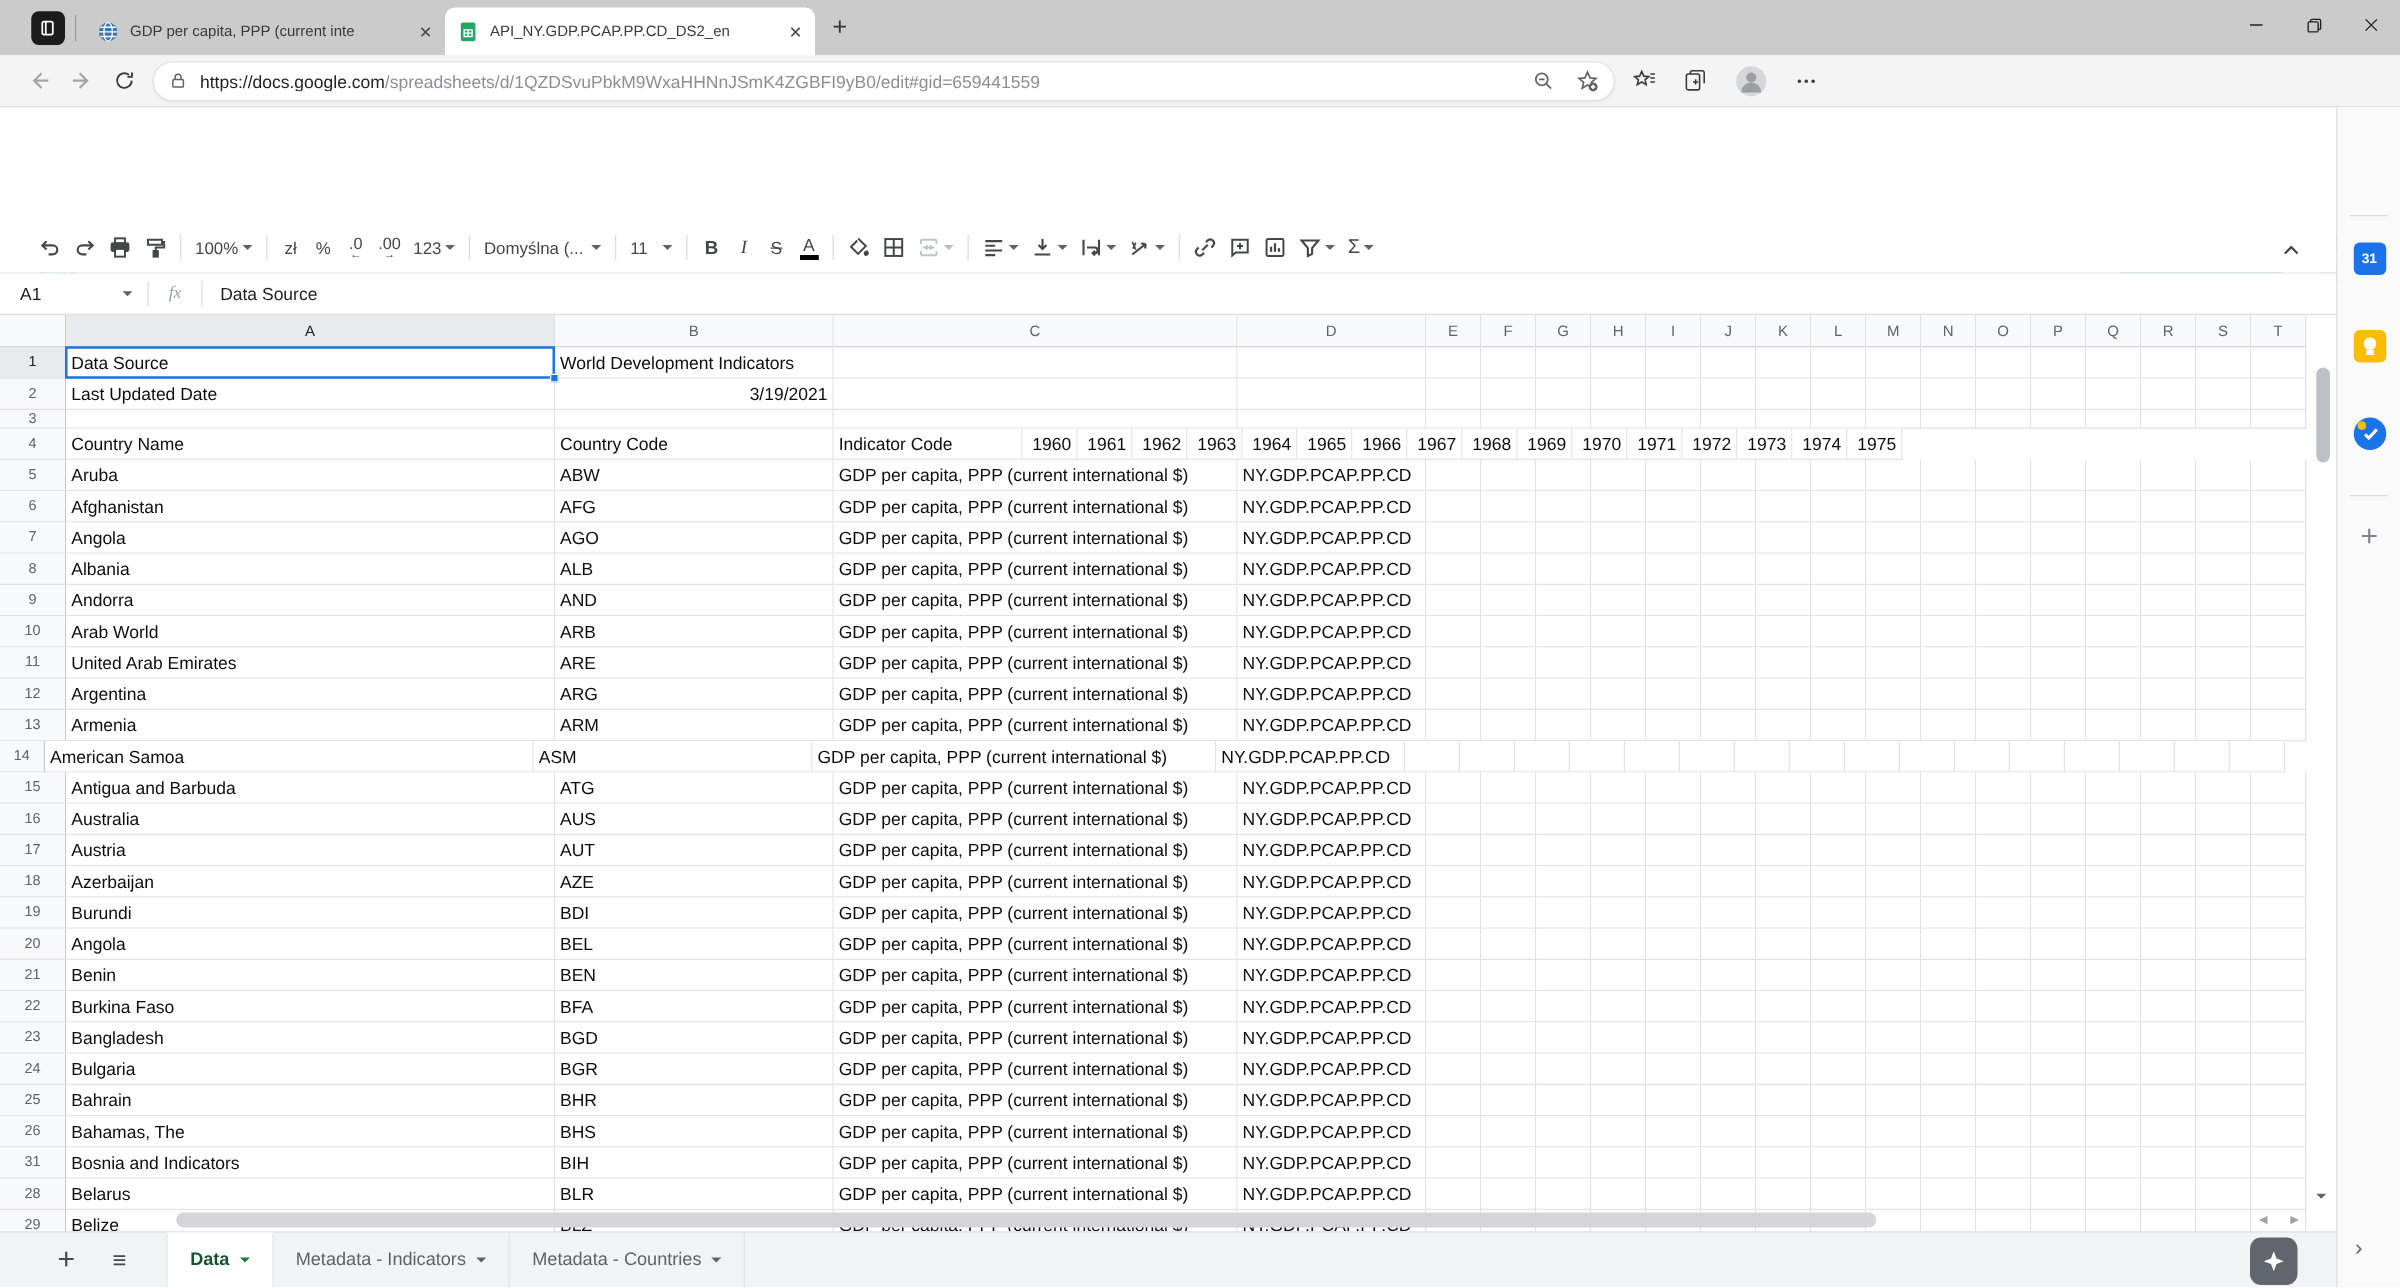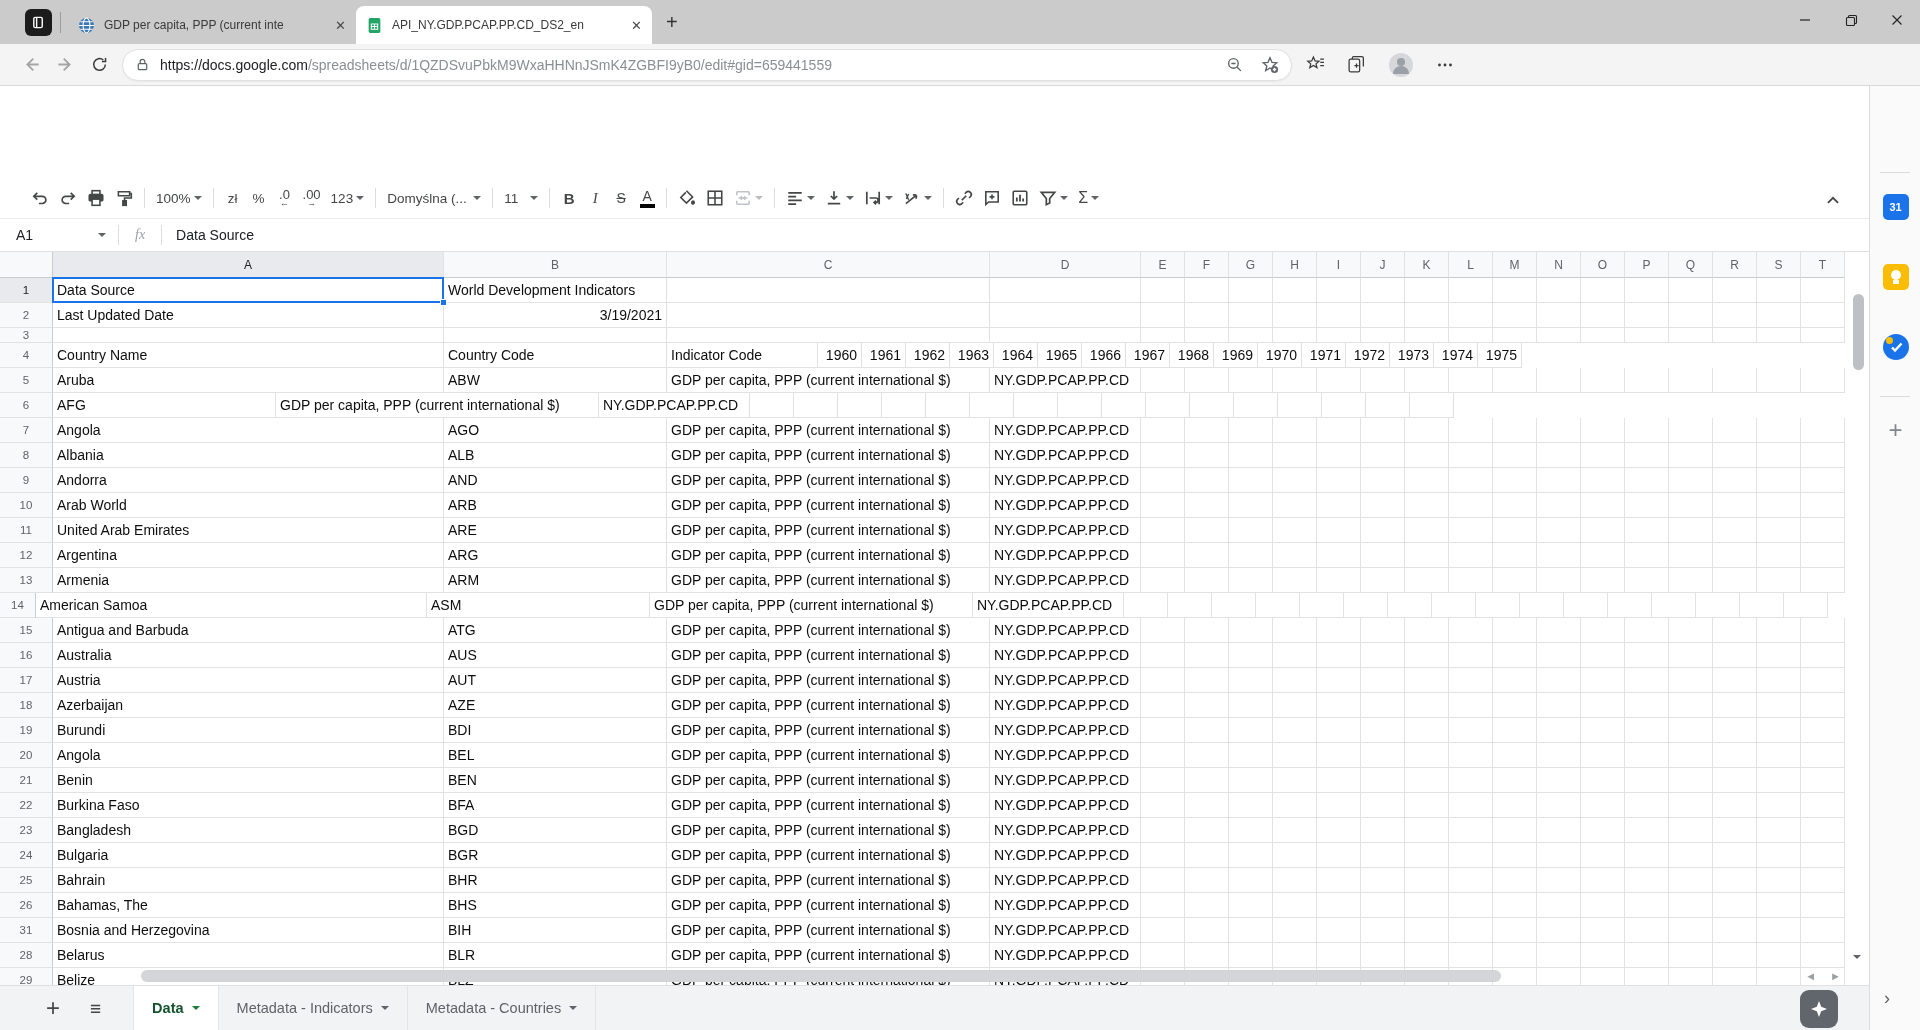--- a/index.html
+++ b/index.html
@@ -629,20 +629,23 @@
           <div class="cell" style="width: 44px;"></div>
           <div class="cell" style="width: 44px;"></div>
           <div class="cell" style="width: 44px;"></div>
           <div class="cell" style="width: 44px;"></div>
           <div class="cell" style="width: 44px;"></div>
           <div class="cell" style="width: 44px;"></div>
           <div class="cell" style="width: 44px;"></div>
         </div>
         <div class="grow" style="height: 25px;">
           <div class="rowhdr" style="width: 53px;">6</div>
+          <div class="cell" style="width: 391px;">
+            <span>Afghanistan</span>
+          </div>
           <div class="cell" style="width: 223px;">
             <span>AFG</span>
           </div>
           <div class="cell" style="width: 323px;">
             <span>GDP per capita, PPP (current international $)</span>
           </div>
           <div class="cell" style="width: 151px;">
             <span>NY.GDP.PCAP.PP.CD</span>
           </div>
           <div class="cell" style="width: 44px;"></div>
@@ -1278,21 +1281,21 @@
           <div class="cell" style="width: 44px;"></div>
           <div class="cell" style="width: 44px;"></div>
           <div class="cell" style="width: 44px;"></div>
           <div class="cell" style="width: 44px;"></div>
           <div class="cell" style="width: 44px;"></div>
           <div class="cell" style="width: 44px;"></div>
         </div>
         <div class="grow" style="height: 25px;">
           <div class="rowhdr" style="width: 53px;">31</div>
           <div class="cell" style="width: 391px;">
-            <span>Bosnia and Herzegovina</span>
+            <span>Bosnia and Indicators</span>
           </div>
           <div class="cell" style="width: 223px;">
             <span>BIH</span>
           </div>
           <div class="cell" style="width: 323px;">
             <span>GDP per capita, PPP (current international $)</span>
           </div>
           <div class="cell" style="width: 151px;">
             <span>NY.GDP.PCAP.PP.CD</span>
           </div>

